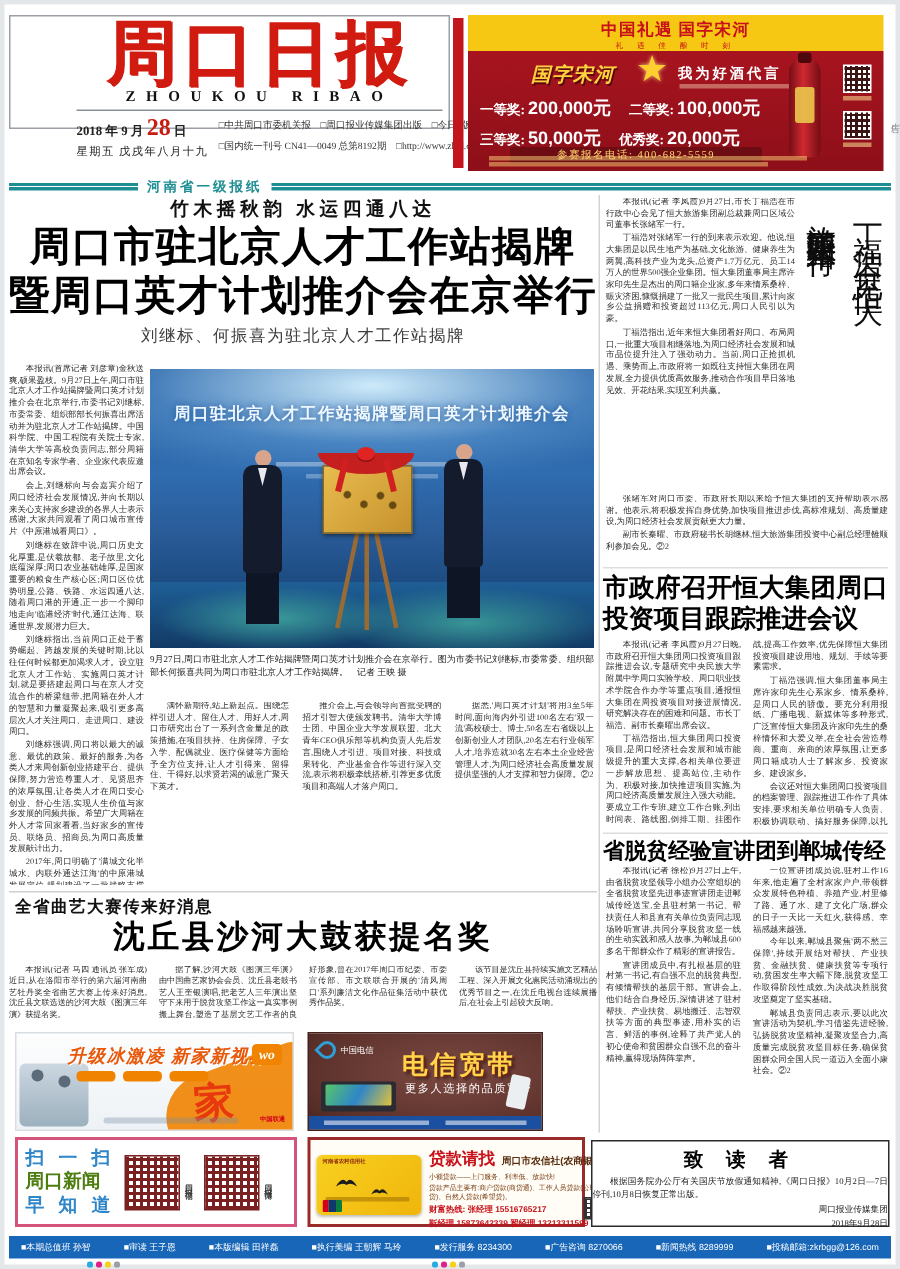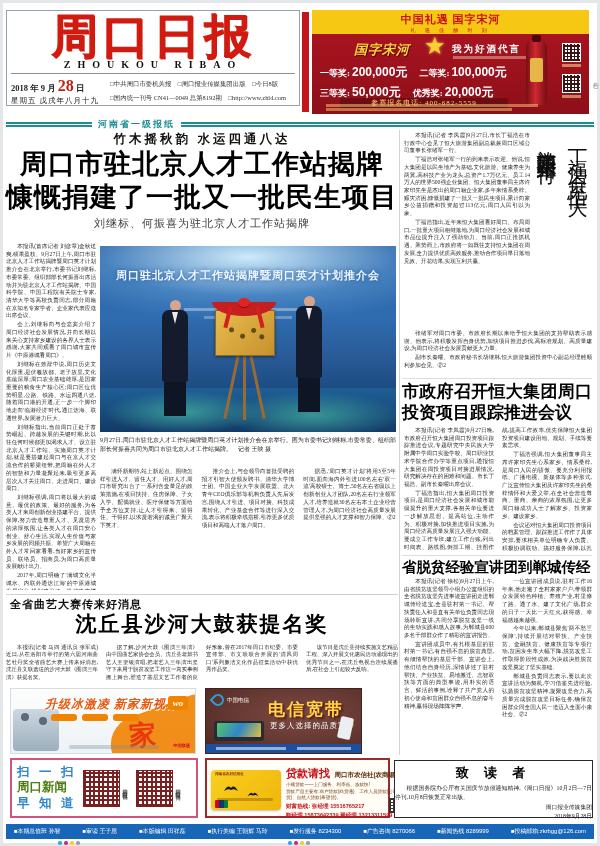--- a/index.html
+++ b/index.html
@@ -2,21 +2,21 @@
 <html><head>
 <meta charset="utf-8">
 <style>
   html,body{margin:0;padding:0;background:#d9dcdf;}
   .page{position:relative;width:600px;height:846px;margin:0 auto;background:#fff;
         box-shadow:inset 0 0 0 3px #e4e7e9;overflow:hidden;
         font-family:"Liberation Serif", serif;color:#222;}
   .sans{font-family:"Liberation Sans", sans-serif;}
   p{margin:0 0 1px 0;text-indent:2em;}
   
-  .masthead-box{position:absolute;left:6px;top:10px;width:294px;height:96px;border:1px solid #9aa0a5;box-sizing:border-box;background:#fff;}
+  .masthead-box{position:absolute;left:6px;top:10px;width:294px;height:76px;border:1px solid #9aa0a5;box-sizing:border-box;background:#fff;padding-left:40px;}
   .paper-title{margin-top:1px;text-align:center;font-size:47px;line-height:1.05;font-weight:bold;color:#d11b10;
                letter-spacing:4px;text-shadow:1px 1px 0 #d11b10;}
   .paper-pinyin{text-align:center;font-size:10px;font-weight:bold;letter-spacing:7px;color:#111;margin-top:-2px;}
   .masthead-bottom{border-top:1px solid #8b9195;margin:3px 4px 0 4px;padding-top:3px;display:flex;gap:7px;}
   .date-block{width:92px;white-space:nowrap;}
   .date-l1{font-size:8.5px;font-weight:bold;color:#222;}
   .date-day{font-size:16px;color:#c81b12;font-weight:bold;}
   .date-l2{font-size:7.5px;letter-spacing:1px;color:#222;margin-top:1px;}
   .info-block{flex:1;font-size:6.4px;line-height:2.1;color:#333;white-space:nowrap;}
   .masthead-redbar{position:absolute;left:302px;top:12px;width:7px;height:100px;background:#c3161c;}
@@ -256,21 +256,21 @@
   <div class="ad-side-label">广告</div>
 
   <div class="grade-line">
     <div class="grade-bar gb1"></div>
     <div class="grade-text">河南省一级报纸</div>
     <div class="grade-bar gb2"></div>
   </div>
 
   <div class="kicker sans">竹木摇秋韵 水运四通八达</div>
   <div class="headline1 sans">周口市驻北京人才工作站揭牌</div>
-  <div class="headline2 sans">慷慨捐建了一批又一批民生项目</div>
+  <div class="headline2 sans">暨周口英才计划推介会在京举行</div>
   <div class="subhead">刘继标、何振喜为驻北京人才工作站揭牌</div>
 
   <div class="lead-col smalltext">
     <p>本报讯(首席记者 刘彦章)金秋送爽,硕果盈枝。9月27日上午,周口市驻北京人才工作站揭牌暨周口英才计划推介会在北京举行,市委书记刘继标,市委常委、组织部部长何振喜出席活动并为驻北京人才工作站揭牌。中国科学院、中国工程院有关院士专家,清华大学等高校负责同志,部分周籍在京知名专家学者、企业家代表应邀出席会议。</p>
     <p>会上,刘继标向与会嘉宾介绍了周口经济社会发展情况,并向长期以来关心支持家乡建设的各界人士表示感谢,大家共同观看了周口城市宣传片《中原港城看周口》。</p>
     <p>刘继标在致辞中说,周口历史文化厚重,是伏羲故都、老子故里,文化底蕴深厚;周口农业基础雄厚,是国家重要的粮食生产核心区;周口区位优势明显,公路、铁路、水运四通八达,随着周口港的开通,正一步一个脚印地走向'临港经济'时代,通江达海、联通世界,发展潜力巨大。</p>
     <p>刘继标指出,当前周口正处于蓄势崛起、跨越发展的关键时期,比以往任何时候都更加渴求人才。设立驻北京人才工作站、实施周口英才计划,就是要搭建起周口与在京人才交流合作的桥梁纽带,把周籍在外人才的智慧和力量凝聚起来,吸引更多高层次人才关注周口、走进周口、建设周口。</p>
     <p>刘继标强调,周口将以最大的诚意、最优的政策、最好的服务,为各类人才来周创新创业搭建平台、提供保障,努力营造尊重人才、见贤思齐的浓厚氛围,让各类人才在周口安心创业、舒心生活,实现人生价值与家乡发展的同频共振。希望广大周籍在外人才常回家看看,当好家乡的宣传员、联络员、招商员,为周口高质量发展献计出力。</p>
     <p>2017年,周口明确了'满城文化半城水、内联外通达江海'的中原港城发展定位,规划建设了一批战略支撑项目,经济社会持续健康发展,主要经济指标增速位居全省前列,处处涌动着大建设、大发展、大跨越的滚滚热潮,为各类人才施展才华提供了广阔舞台。</p>
   </div>

